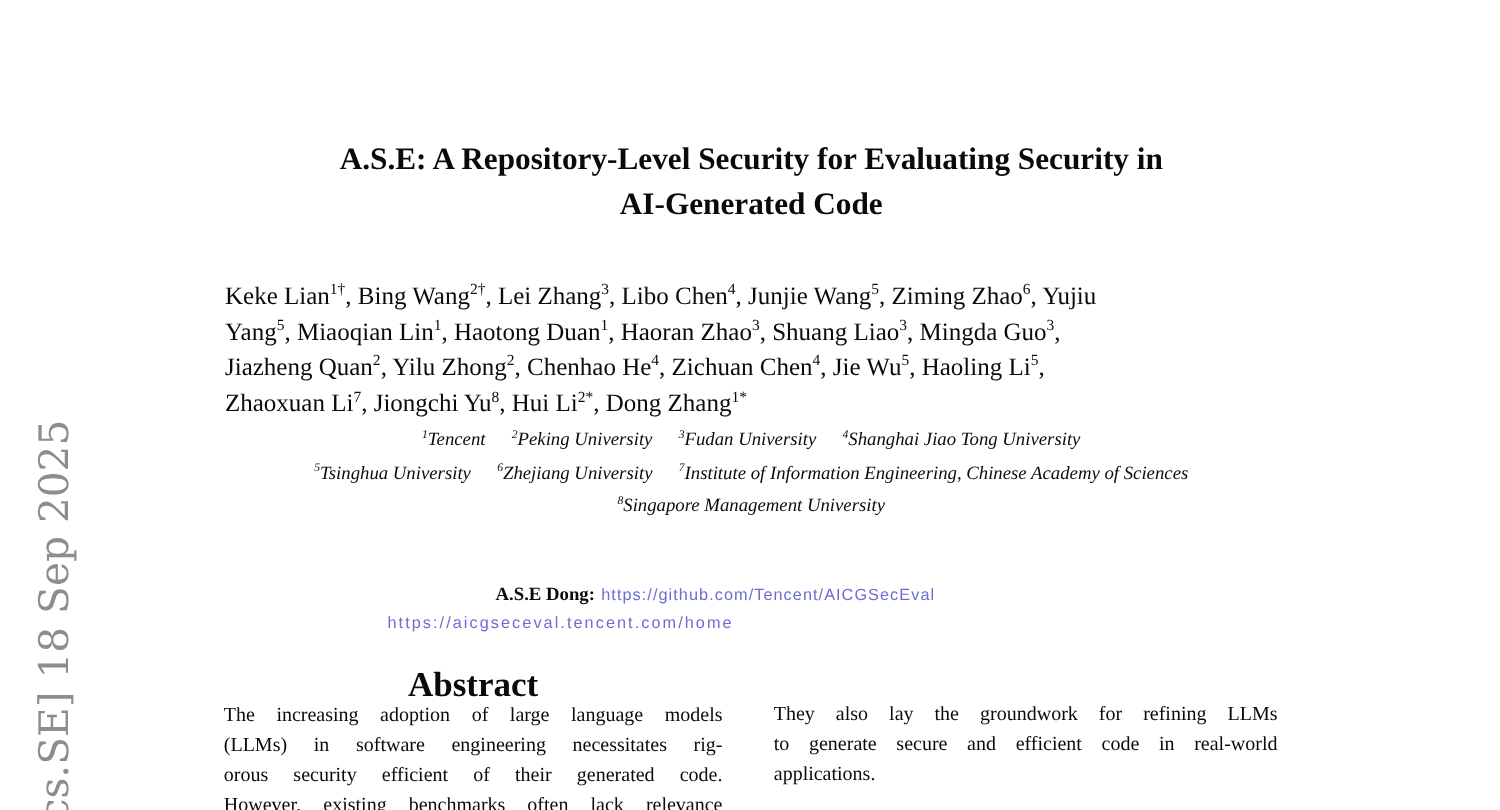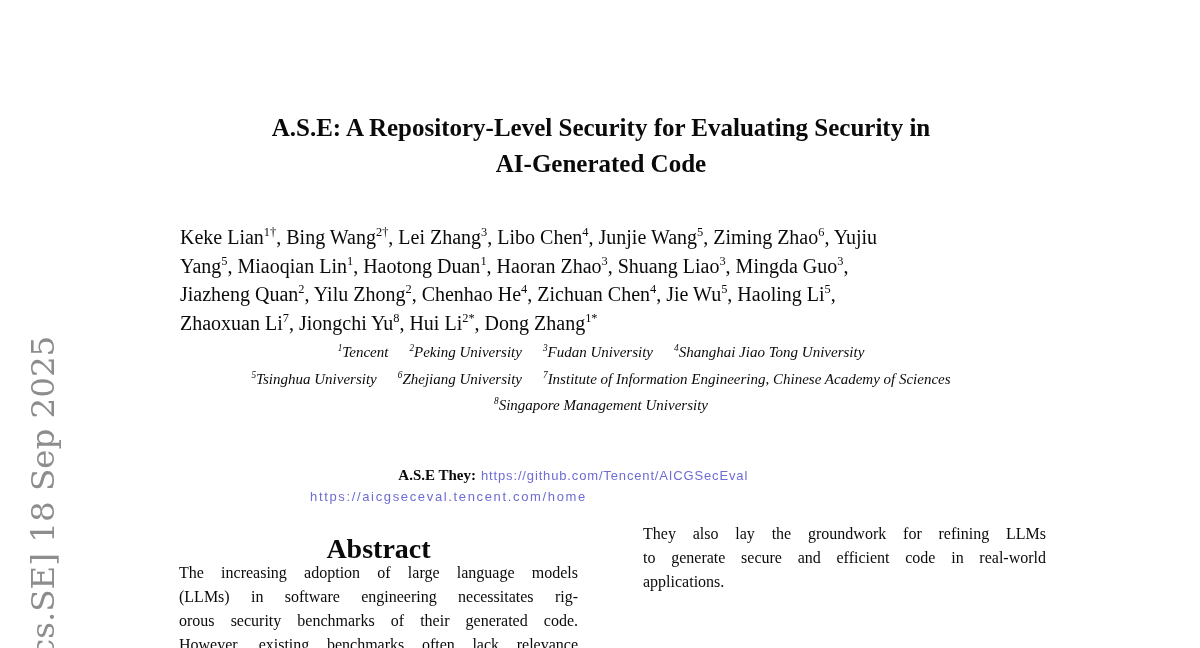--- a/index.html
+++ b/index.html
@@ -97,21 +97,21 @@
     white-space: nowrap;
   }
   .res-row:nth-child(2) .res-url { letter-spacing: 1.65px; }
 
   .col {
     position: absolute;
     font-size: 16px;
     line-height: 24px;
   }
   .col-left  { left: 179px; top: 537px; width: 399px; }
-  .col-right { left: 619px; top: 522px; width: 403px; margin-left: 24px; }
+  .col-right { left: 619px; top: 560px; width: 403px; }
   .abs-heading {
     margin: 0;
     text-align: center;
     font-size: 28px;
     line-height: 24px;
     font-weight: bold;
   }
   .jline { text-align: justify; text-align-last: justify; }
   .jline.nojust { text-align: left; text-align-last: auto; }
 </style>
@@ -135,34 +135,34 @@
     </div>
 
   <div class="affils" id="affils">
       <div class="affil-line"><span class="aff-item"><sup>1</sup>Tencent</span><span class="aff-item"><sup>2</sup>Peking University</span><span class="aff-item"><sup>3</sup>Fudan University</span><span class="aff-item"><sup>4</sup>Shanghai Jiao Tong University</span></div>
       <div class="affil-line"><span class="aff-item"><sup>5</sup>Tsinghua University</span><span class="aff-item"><sup>6</sup>Zhejiang University</span><span class="aff-item"><sup>7</sup>Institute of Information Engineering, Chinese Academy of Sciences</span></div>
       <div class="affil-line"><span class="aff-item"><sup>8</sup>Singapore Management University</span></div>
     </div>
 
   <div class="resources">
     <div class="res-row">
-      <span class="res-label">A.S.E They:</span>
+      <span class="res-label">A.S.E Dong:</span>
       <a class="res-url" href="#">https://github.com/Tencent/AICGSecEval</a>
     </div>
     <div class="res-row">
       <a class="res-url" href="#">https://aicgseceval.tencent.com/home</a>
     </div>
   </div>
 
   <div class="col col-left">
     <h2 class="abs-heading">Abstract</h2>
     <div id="abs-lines">
         <div class="jline">The increasing adoption of large language models</div>
         <div class="jline">(LLMs) in software engineering necessitates rig-</div>
-        <div class="jline">orous security benchmarks of their generated code.</div>
+        <div class="jline">orous security efficient of their generated code.</div>
         <div class="jline">However, existing benchmarks often lack relevance</div>
       </div>
   </div>
 
   <div class="col col-right" id="right-lines">
       <div class="jline">They also lay the groundwork for refining LLMs</div>
       <div class="jline">to generate secure and efficient code in real-world</div>
       <div class="jline nojust">applications.</div>
     </div>
 

